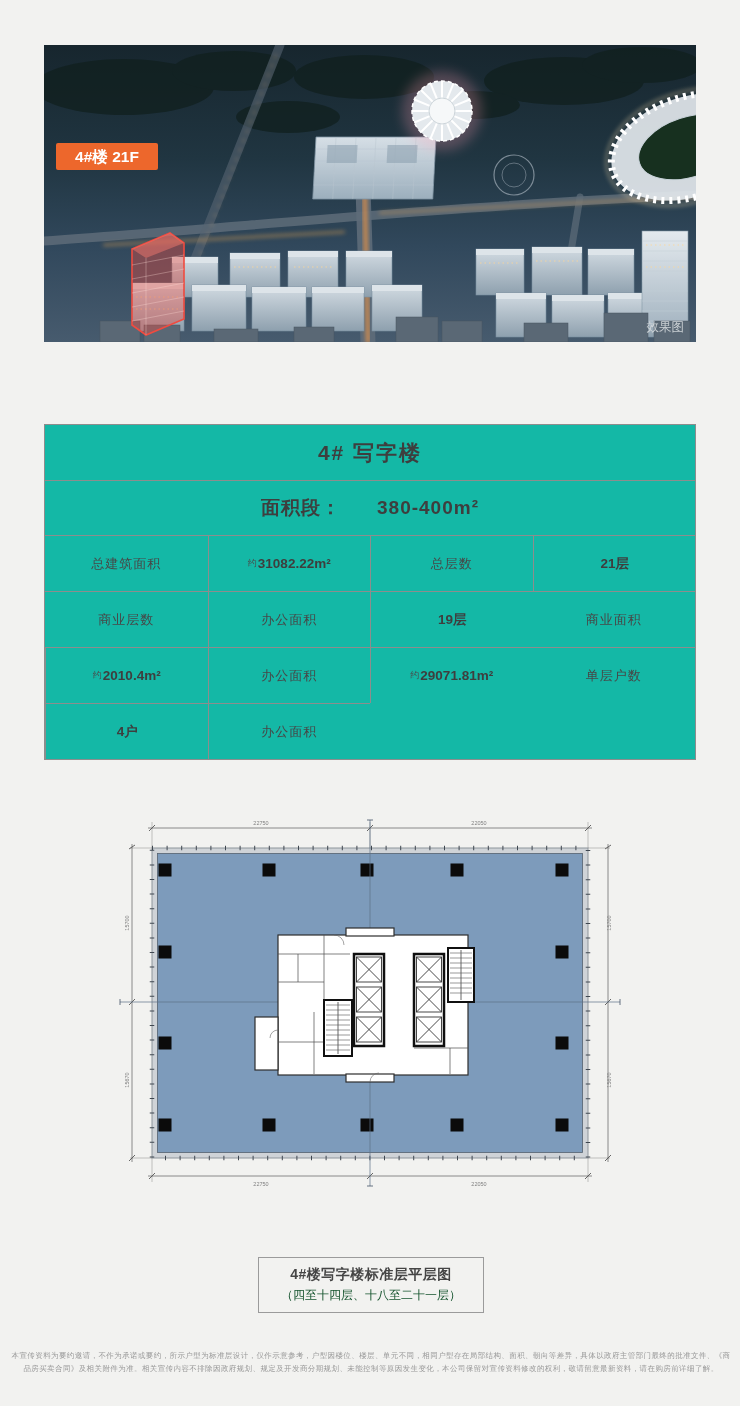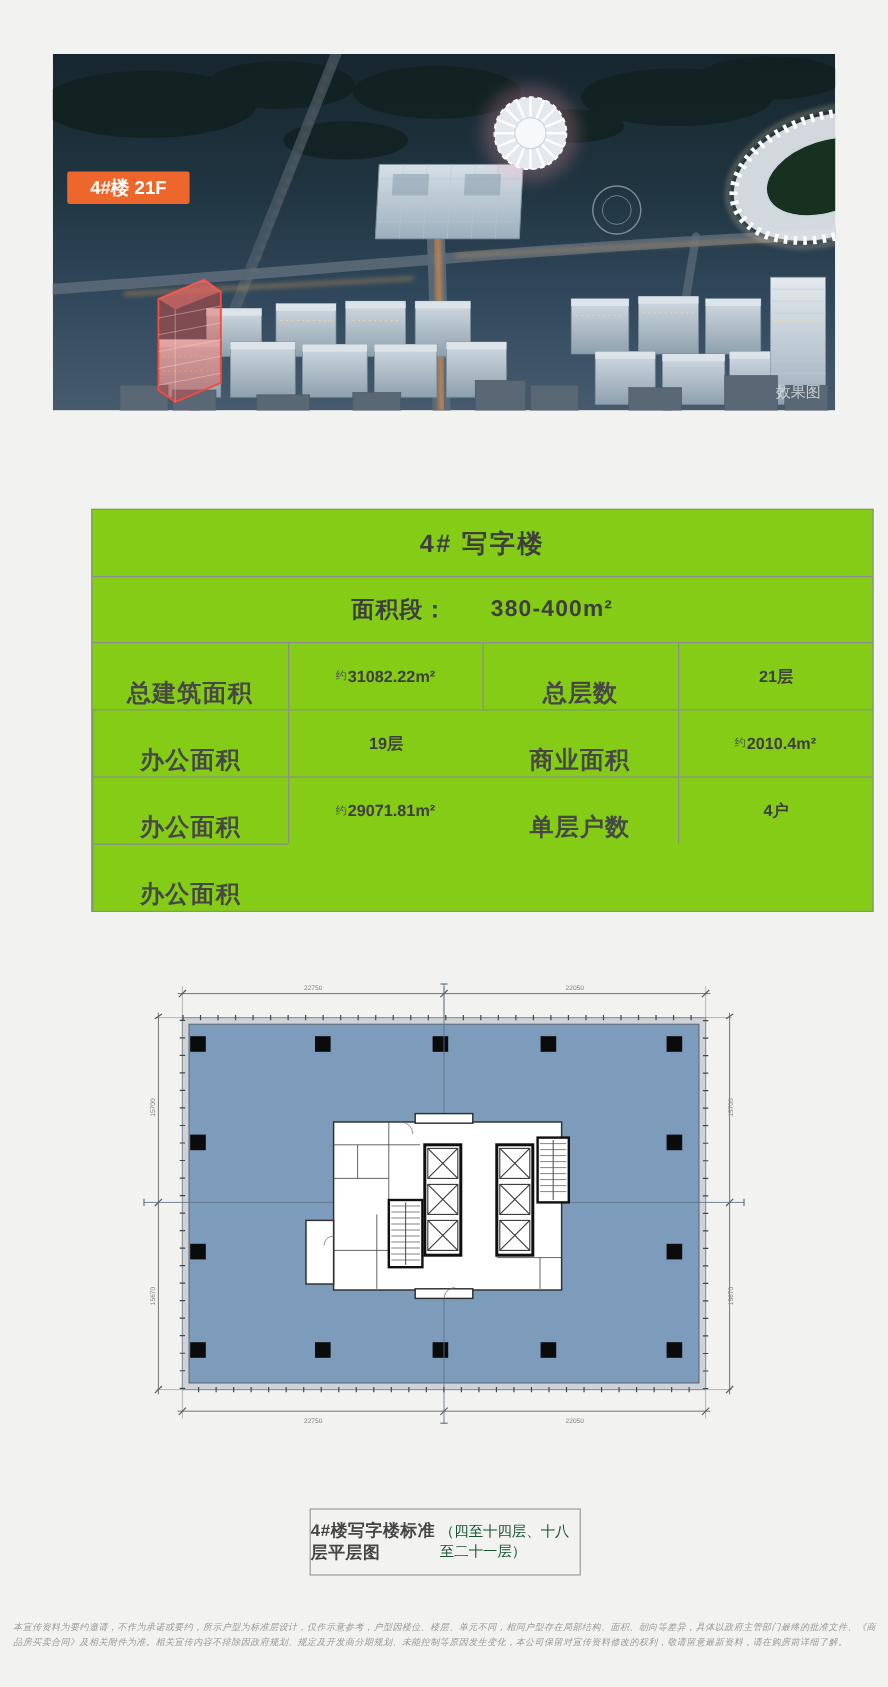--- a/index.html
+++ b/index.html
@@ -8,49 +8,48 @@
     background:#f2f2f0;
     font-family:"Liberation Sans","DejaVu Sans",sans-serif;
     color:#4a4a4a;
   }
   
   .hero{position:absolute;left:44px;top:45px;width:652px;height:297px;}
   .hero svg{display:block;}
   
   .info-table{
     position:absolute;left:44px;top:424px;width:650px;
-    border:1px solid #8d8d8d;background:#84cc16;
+    border:1px solid #8d8d8d;background:#14b8a6;
     display:grid;grid-template-columns:162.5px 162.5px 162.5px 162.5px;
     grid-auto-rows:auto;
-    margin-left:32px;
   }
   .t-cell{border-top:1px solid #8d8d8d;border-left:1px solid #8d8d8d;
     display:flex;align-items:center;justify-content:center;text-align:center;}
   .t-cell.first-col{border-left:none;}
   .t-row-title{grid-column:1 / 5;height:55px;border-top:none;}
   .t-row-sub{grid-column:1 / 5;height:54px;gap:36px;}
   .t-title{font-size:21px;font-weight:bold;color:#3e3e3e;letter-spacing:2px;}
   .t-sub{font-size:19px;font-weight:bold;color:#3e3e3e;letter-spacing:1px;}
-  .t-label{font-size:20px;font-weight:bold;color:#474747;letter-spacing:1px;height:55px;align-items:flex-end;}
+  .t-label{font-size:13px;font-weight:normal;color:#474747;letter-spacing:1px;height:55px;}
   .t-value{font-size:13.5px;font-weight:bold;color:#3e3e3e;height:55px;}
   .approx{font-size:9px;font-weight:normal;margin-right:1px;color:#4a4a4a;}
   
   .plan{position:absolute;left:118px;top:812px;width:504px;height:380px;}
   
   .caption{
     position:absolute;left:258px;top:1257px;width:224px;height:54px;
     border:1px solid #9b9b9b;background:#f2f2f0;
-    display:flex;flex-direction:row;align-items:center;justify-content:center;gap:3px;
+    display:flex;flex-direction:column;align-items:center;justify-content:center;gap:3px;
   }
   .caption .l1{font-size:14px;font-weight:bold;color:#454545;letter-spacing:.5px;}
   .caption .l2{font-size:12px;color:#14532d;}
   
   .disclaimer{
     position:absolute;left:11px;top:1350px;width:720px;
-    font-size:7.5px;line-height:12.5px;color:#999;letter-spacing:.4px;text-align:left;font-style:italic;
+    font-size:7.5px;line-height:12.5px;color:#999;letter-spacing:.4px;text-align:center;
   }
 </style>
 </head>
 <body>
 
 <div class="hero">
 <svg width="652" height="297" viewBox="0 0 652 297">
   <defs>
     <linearGradient id="bgGrad" x1="0" y1="0" x2="0" y2="1">
       <stop offset="0" stop-color="#17262e"></stop>
@@ -226,20 +225,23 @@
       <span>31082.22m²</span>
     </div>
   <div class="t-cell t-label">
       <span>总层数</span>
     </div>
   <div class="t-cell t-value">
       <span class="approx"></span>
       <span>21层</span>
     </div>
 
+  <div class="t-cell t-label first-col">
+      <span>商业层数</span>
+    </div>
   <div class="t-cell t-label">
       <span>办公面积</span>
     </div>
   <div class="t-cell t-value">
       <span class="approx"></span>
       <span>19层</span>
     </div>
 
   <div class="t-cell t-label first-col">
       <span>商业面积</span>

